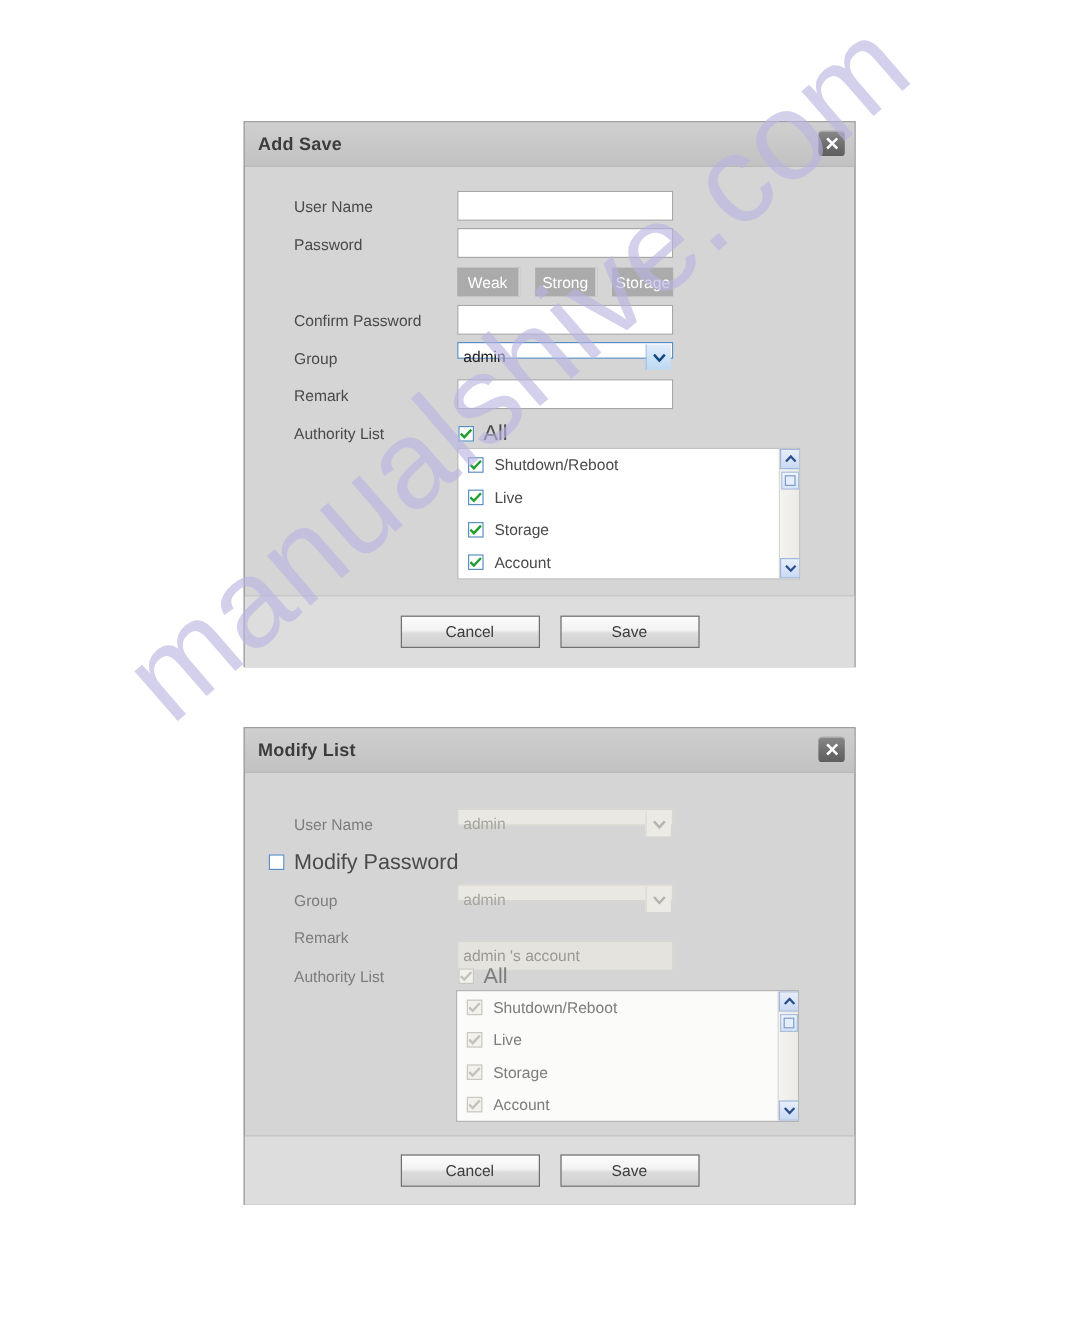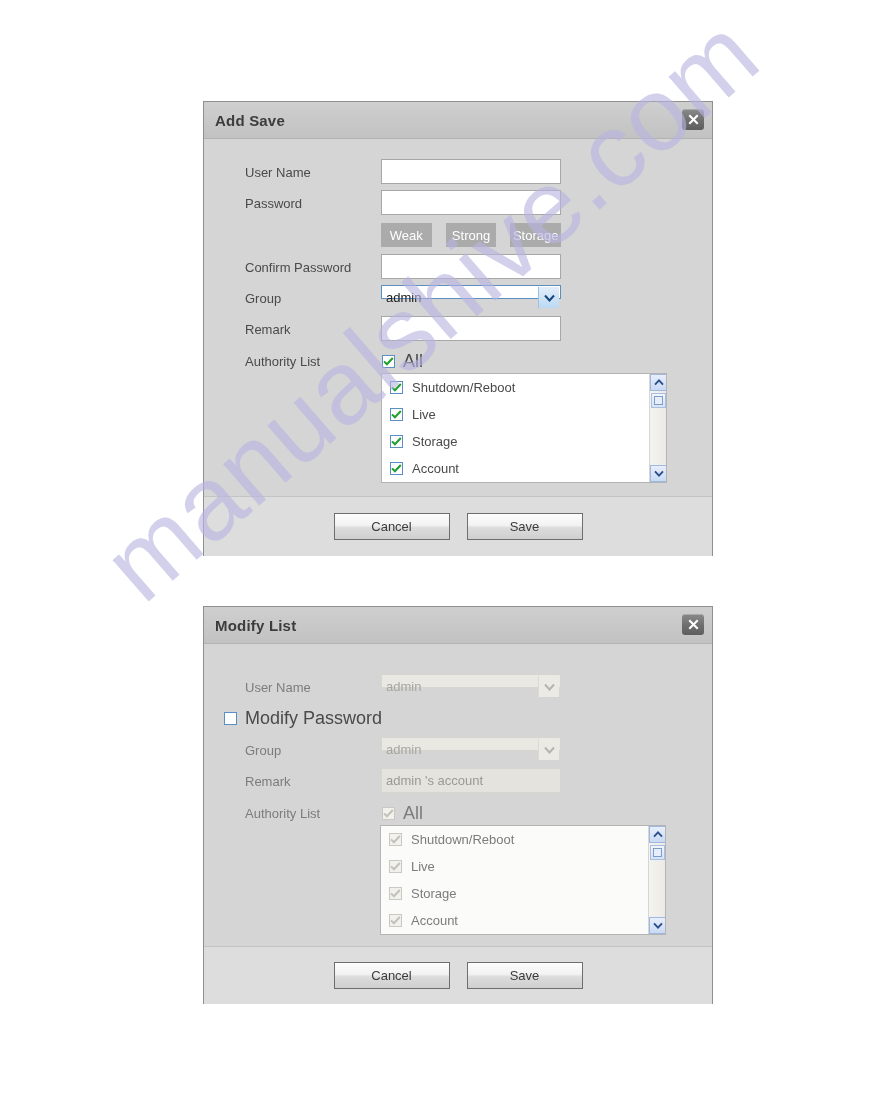--- a/index.html
+++ b/index.html
@@ -422,21 +422,21 @@
       <span class="arrowbtn">
         <svg width="11" height="8" viewBox="0 0 11 8">
           <path d="M1 1.5 L5.5 6.5 L10 1.5" fill="none" stroke="#b5b4ad" stroke-width="2"></path>
           </svg>
       </span>
     </div>
 
     <div class="row" style="left:41px; top:125px;">
       <span class="flabel dim">Remark</span>
     </div>
-    <div class="txtbox disabled" style="position:absolute; left:177px; top:124px;">admin 's account</div>
+    <div class="txtbox disabled" style="position:absolute; left:177px; top:140px;">admin 's account</div>
 
     <div class="row" style="left:41px; top:157px;">
       <span class="flabel dim">Authority List</span>
     </div>
     <div class="row" style="left:178px; top:157px;">
       <span class="cbx disabled">
         <svg width="11" height="9" viewBox="0 0 11 9">
           <path d="M1 4.4 L3.9 7.3 L9.8 1" fill="none" stroke="#c2c1bb" stroke-width="2"></path>
           </svg>
       </span>

